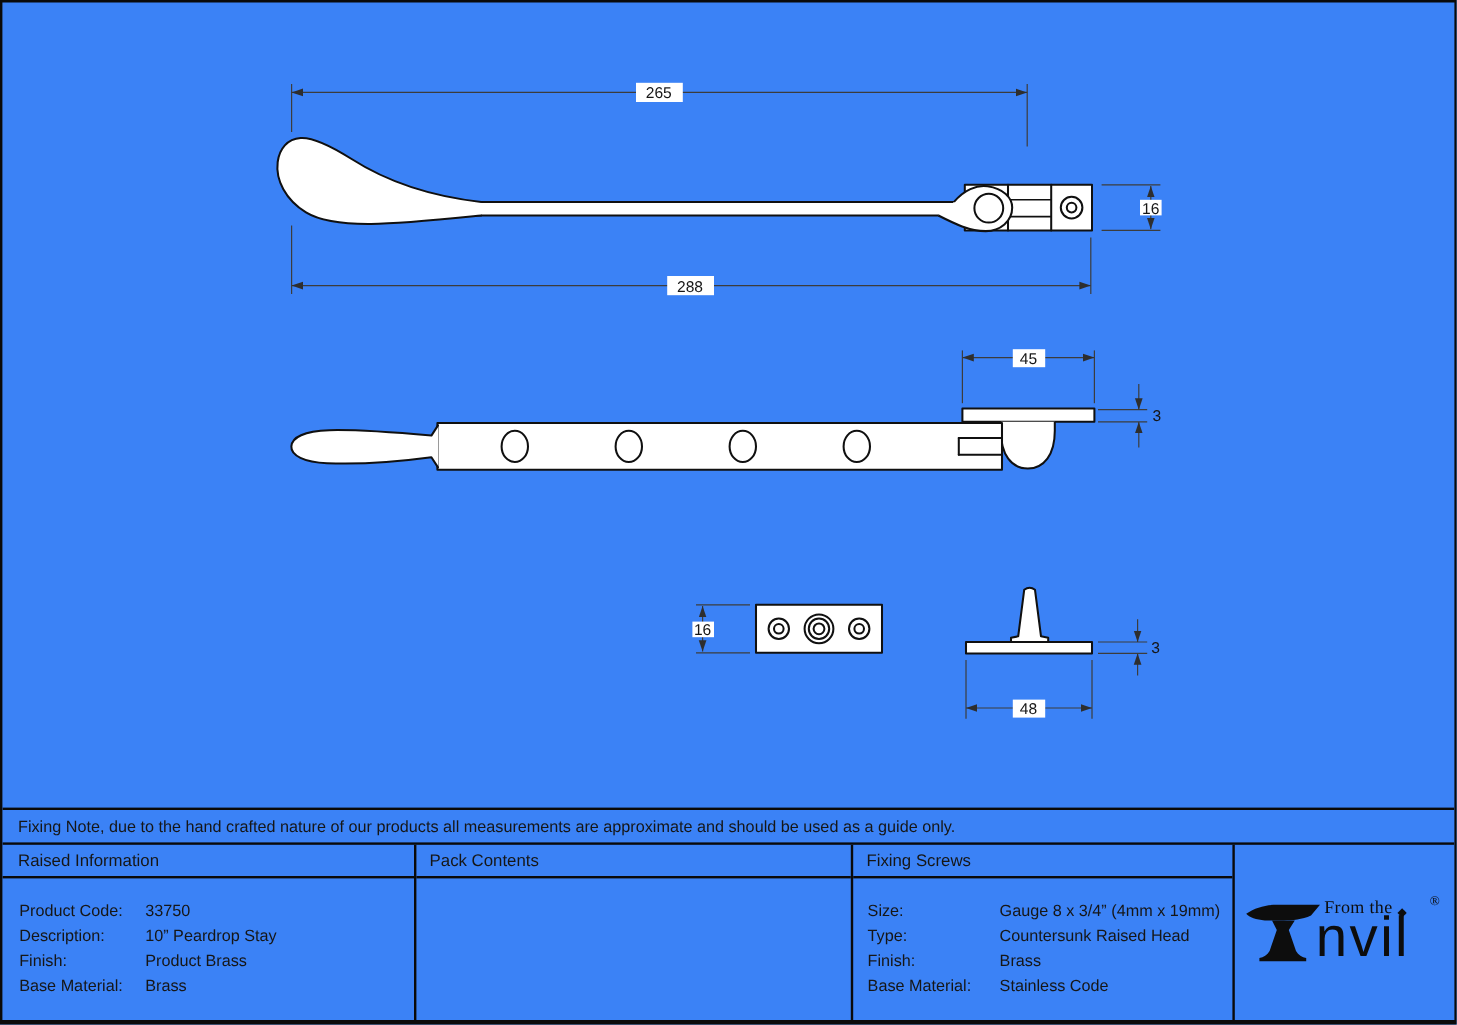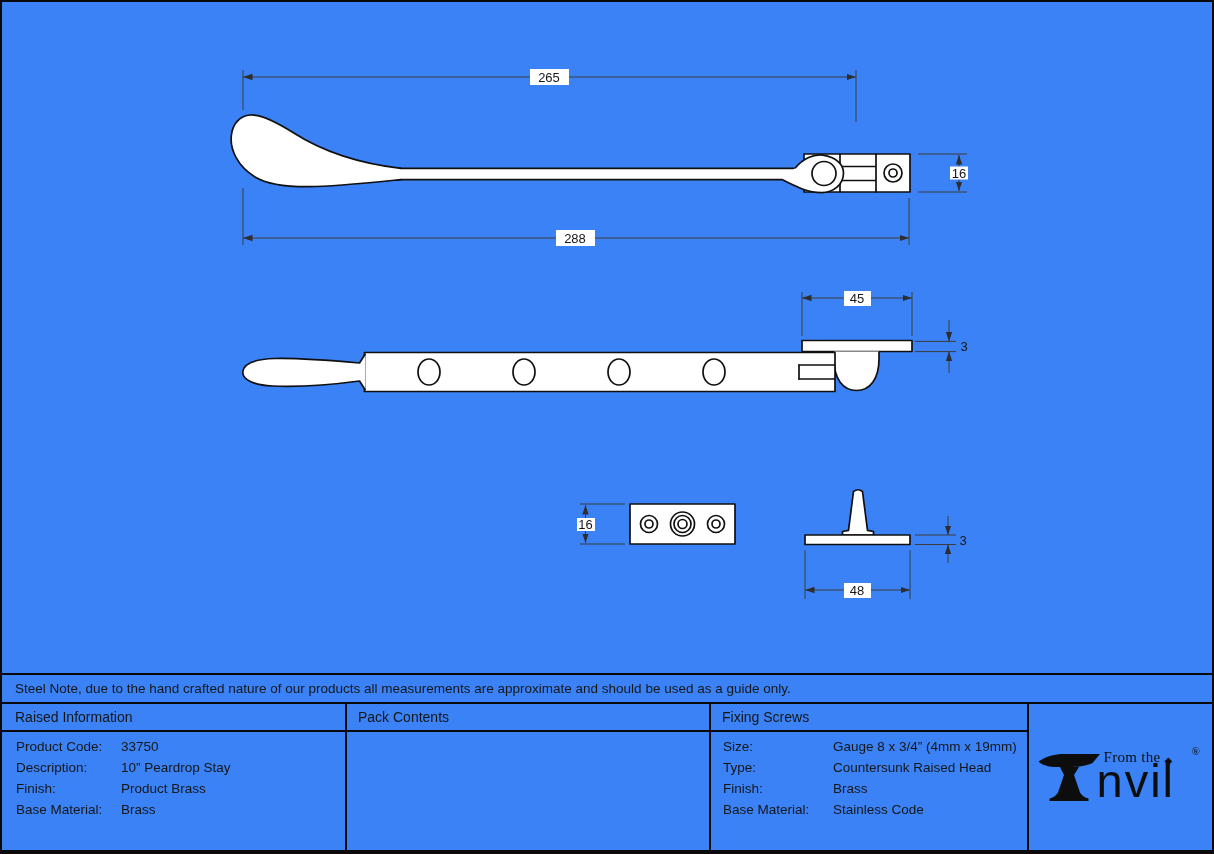--- a/index.html
+++ b/index.html
@@ -27,21 +27,21 @@
   .bottom { flex:1; border-top:2px solid #0a0a0a; display:flex; flex-direction:column; }
   .note-band { height:27px; border-bottom:2px solid #0a0a0a; display:flex; align-items:center;
                padding-left:13px; font-size:13.5px; }
   .grid { flex:1; display:flex; }
   .col  { box-sizing:border-box; border-right:2px solid #0a0a0a; display:flex; flex-direction:column; }
   .c1 { width:345px; } .c2 { width:364px; } .c3 { width:318px; }
   .logo-cell { flex:1; display:flex; align-items:center; justify-content:center; }
   .hdr { height:26px; border-bottom:2px solid #0a0a0a; display:flex; align-items:center;
          font-size:14px; padding-left:13px; }
   .c2 .hdr, .c3 .hdr { padding-left:11px; }
-  .cbody { flex:1; padding-top:4px; font-size:13.5px; line-height:21px; }
+  .cbody { flex:1; padding-top:16px; font-size:13.5px; line-height:21px; }
   .c1 .cbody { padding-left:14px; } .c2 .cbody { padding-left:11px; } .c3 .cbody { padding-left:12px; }
   .kv { display:flex; }
   .c1 .kv .k { width:105px; flex:none; }
   .c3 .kv .k { width:110px; flex:none; }
 
   
   .logo { position:relative; width:168px; height:56px; }
   .anvil-a { position:absolute; left:0; top:2px; }
   .tagline { position:absolute; left:67px; top:0; font-family:"Liberation Serif","DejaVu Serif",serif;
              font-size:15px; letter-spacing:0.3px; color:#0d0d0d; }
@@ -179,21 +179,21 @@
         <line class="ext" x1="908" y1="548" x2="908" y2="597"></line>
         <line class="dim" x1="803" y1="588" x2="908" y2="588" marker-start="url(#arr)" marker-end="url(#arr)"></line>
         <rect class="dimbg" x="842" y="581" width="27" height="15"></rect>
         <text class="dimtxt" x="855" y="588.5">48</text>
       </g>
     </svg>
   </div>
 
   <div class="bottom">
     <div class="note-band">
-      <span>Steel Note, due to the hand crafted nature of our products all measurements are approximate and should be used as a guide only.</span>
+      <span>Fixing Note, due to the hand crafted nature of our products all measurements are approximate and should be used as a guide only.</span>
     </div>
 
     <div class="grid">
 
       <div class="col c1">
         <div class="hdr">Raised Information</div>
         <div class="cbody">
           <div class="kv">
             <span class="k">Product Code:</span>
             <span class="v">33750</span>

